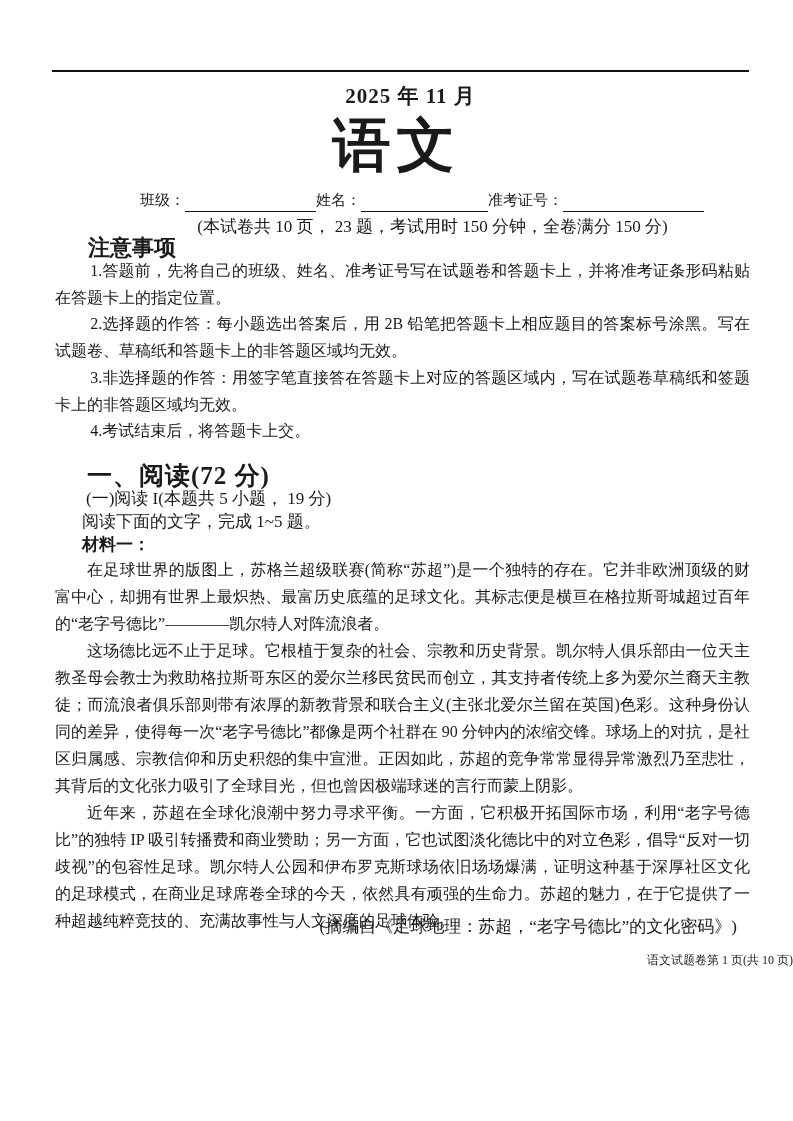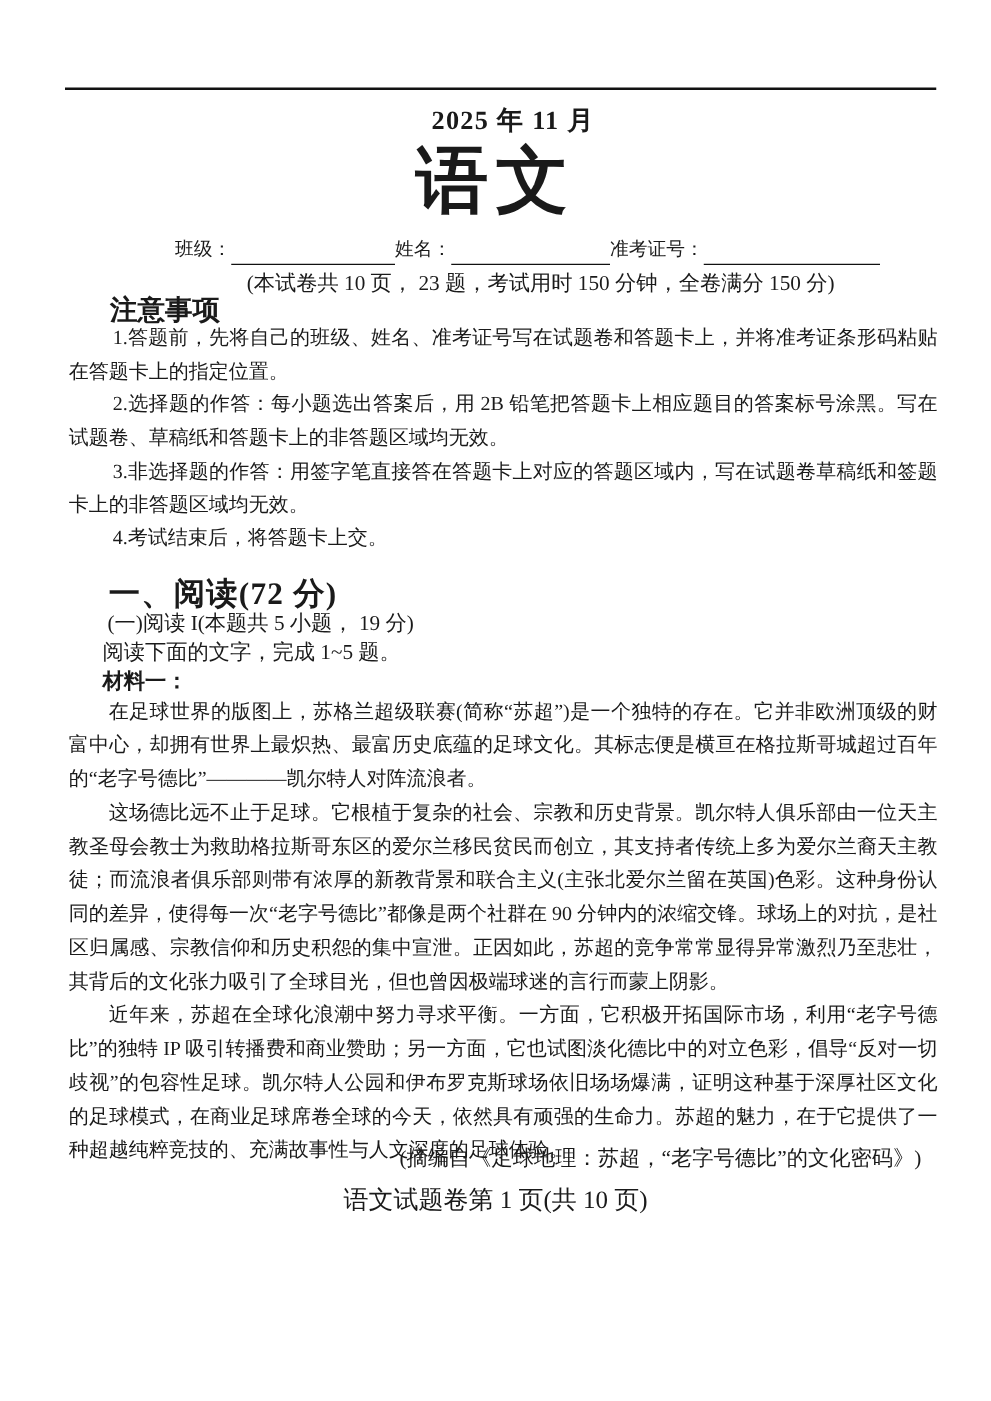--- a/index.html
+++ b/index.html
@@ -152,22 +152,22 @@
     text-align: right;
     font-size: 17px;
     line-height: 23px;
   }
 
   .page-footer {
     position: absolute;
     top: 950px;
     left: 0;
     width: 100%;
-    text-align: center;
-    font-size: 20px;
+    text-align: right;
+    font-size: 12px;
     line-height: 21px;
   }
 </style>
 </head>
 <body>
 
 <div class="page">
 
   <div class="top-rule"></div>
 

